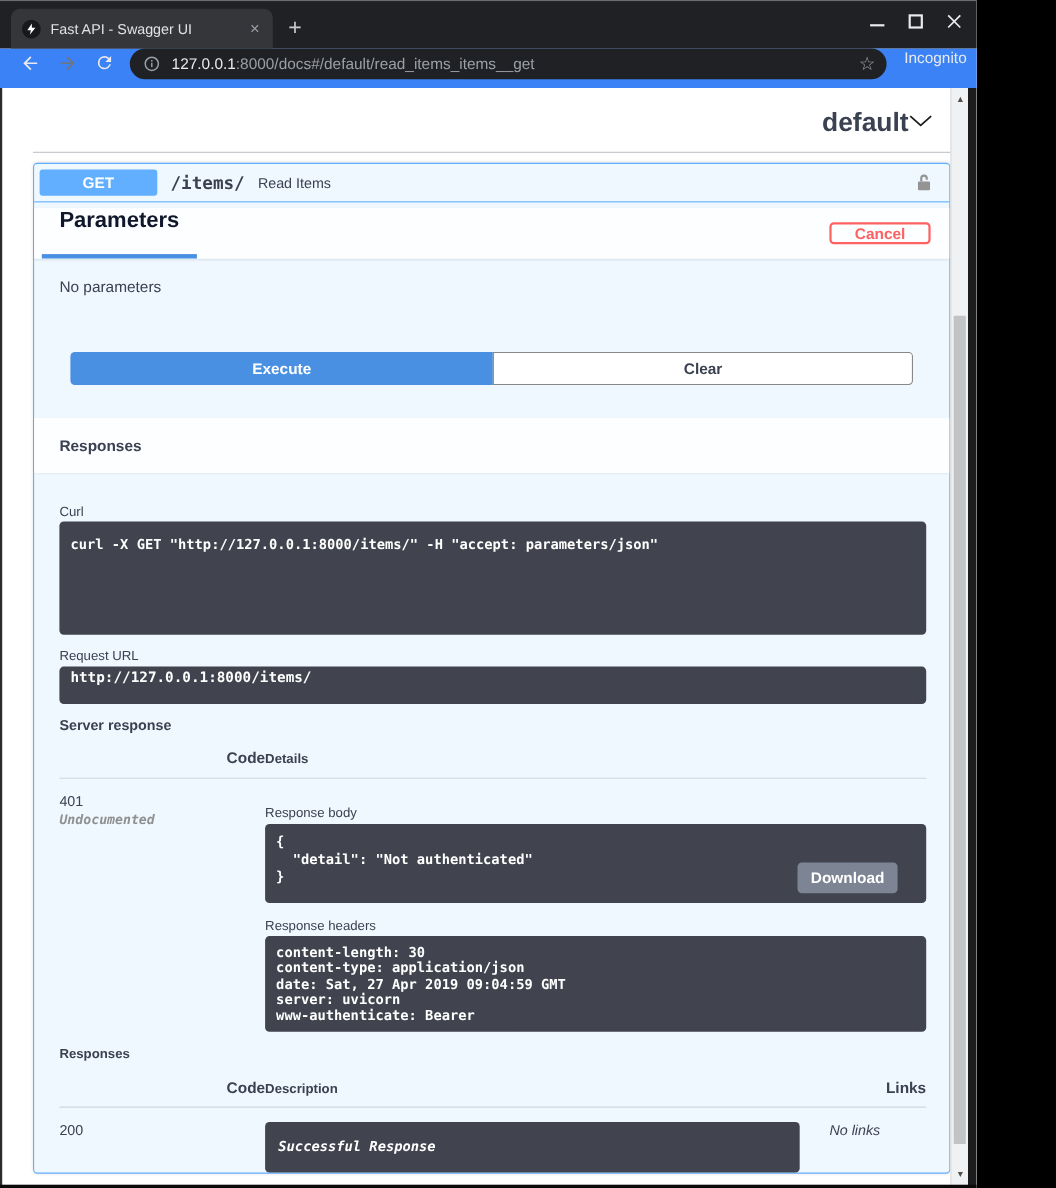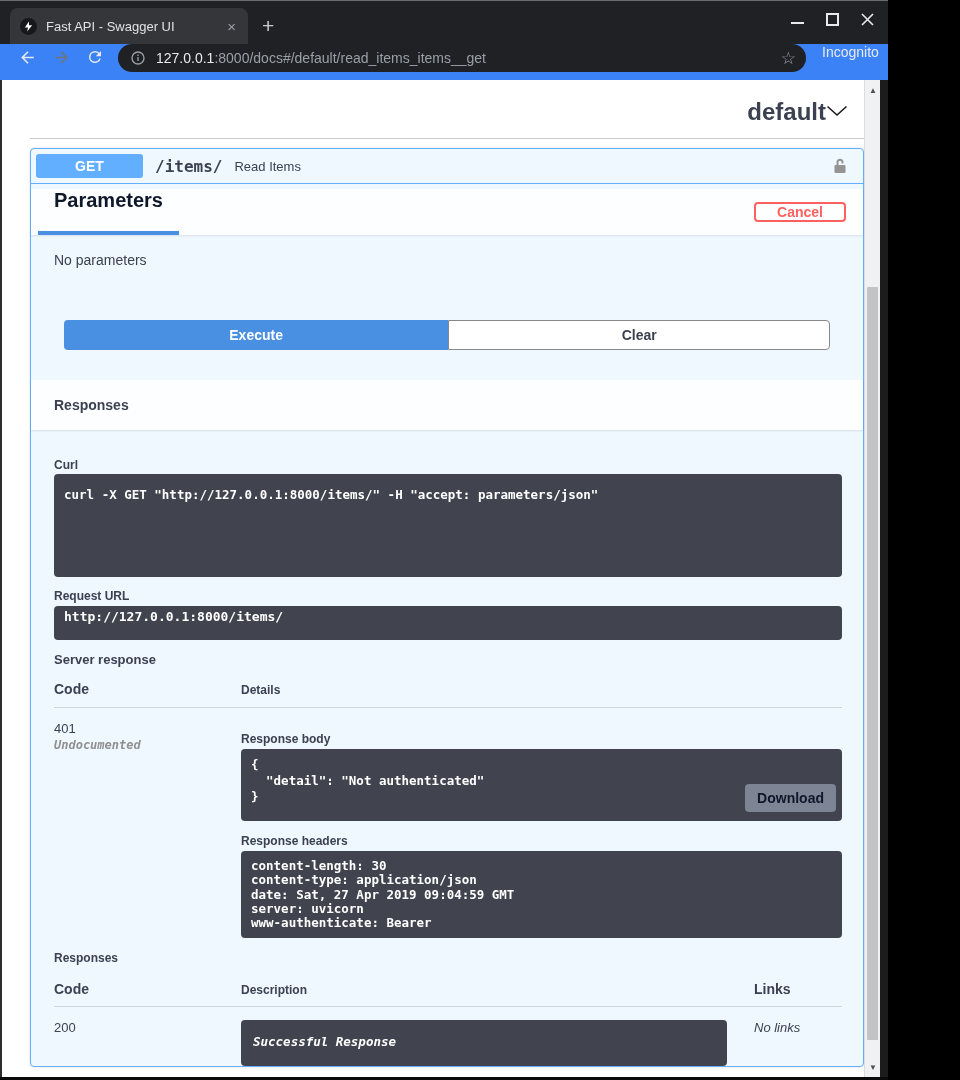--- a/index.html
+++ b/index.html
@@ -59,39 +59,39 @@
   .cancel-btn { margin-left:auto; background:transparent; border:2px solid #ff6060; color:#ff6060; font-weight:700; font-size:14px; padding:0 21px; border-radius:4px; font-family:"Liberation Sans", sans-serif; }
   .resp-sec-header { margin-top:30px; height:50px; background:rgba(255,255,255,.8); box-shadow:0 1px 2px rgba(0,0,0,.1); display:flex; align-items:center; padding:0 23px; font-size:14px; font-weight:700; }
 
   .no-params { padding:17px 23px 10px; font-size:14px; }
 
   .execute-row { display:flex; margin:42px 33px 0; height:30px; }
   .execute-btn { flex:1.012; background:#4990e2; color:#fff; font-weight:600; font-size:14px; border:none; border-radius:4px 0 0 4px; font-family:"Liberation Sans", sans-serif; }
   .clear-btn { flex:1; background:#fff; color:#3b4151; font-weight:600; font-size:14px; border:1px solid #888; border-radius:0 4px 4px 0; font-family:"Liberation Sans", sans-serif; }
 
   .resp-inner { padding:28px 21px 0 23px; }
-  .mini-label { font-size:12px; font-weight:700; color:#3b4151; }
+  .mini-label { font-size:12px; font-weight:400; color:#3b4151; }
   .codeblock { background:#41444e; border-radius:4px; color:#fff; font-family:"DejaVu Sans Mono", monospace; font-weight:700; font-size:12.5px; line-height:16px; white-space:pre; overflow:hidden; }
   .curl-block { margin-top:2px; height:103px; padding:13px 10px; }
   .requrl-block { margin-top:3px; height:34px; padding:3px 10px; font-size:13px; }
   .srv-label { margin-top:12px; font-size:13px; font-weight:700; }
 
   .rtable { margin-top:14px; }
   .rhead { display:grid; grid-template-columns:187px 1fr; padding-bottom:10px; border-bottom:1px solid rgba(59,65,81,.18); }
   .rhead3 { grid-template-columns:187px 513px 1fr; }
-  .col-big { font-size:14px; font-weight:700; }
+  .col-big { font-size:14px; font-weight:700;text-align:right; }
   .col-sm { font-size:12px; font-weight:700; }
   .rrow { display:grid; grid-template-columns:187px 1fr; padding-top:13px; }
   .rrow3 { grid-template-columns:187px 513px 1fr; }
   .code-val { font-size:13px; }
   .undoc { font-family:"DejaVu Sans Mono", monospace; font-style:italic; font-size:12px; color:#909090; margin-top:2px; font-weight:700; }
   .err-title { font-size:15px; }
   .body-label { margin-top:11px; }
   .respbody-block { position:relative; margin-top:3px; height:72px; padding:8px 10px; }
-  .download-btn { position:absolute; right:6px; bottom:9px; background:#7d8493; color:#0f172a; border:none; border-radius:4px; font-weight:700; font-size:14px; padding:6px 12px; font-family:"Liberation Sans", sans-serif; }
+  .download-btn { position:absolute; right:26px; bottom:9px; background:#7d8493; color:#ffffff; border:none; border-radius:4px; font-weight:700; font-size:14px; padding:6px 12px; font-family:"Liberation Sans", sans-serif; }
   .hdr-label { margin-top:13px; }
   .resphdr-block { margin-top:3px; height:87px; padding:8px 10px; line-height:14.3px; }
   .responses2-label { margin-top:13px; font-size:12px; font-weight:700; }
   .rtable2 { margin-top:16px; }
   .rhead3 { padding-bottom:9px; }
   .desc-block { width:486px; height:46px; padding:14px 12px; font-style:italic; }
   .nolinks { font-style:italic; font-size:13px; }
 </style>
 </head>
 <body>

